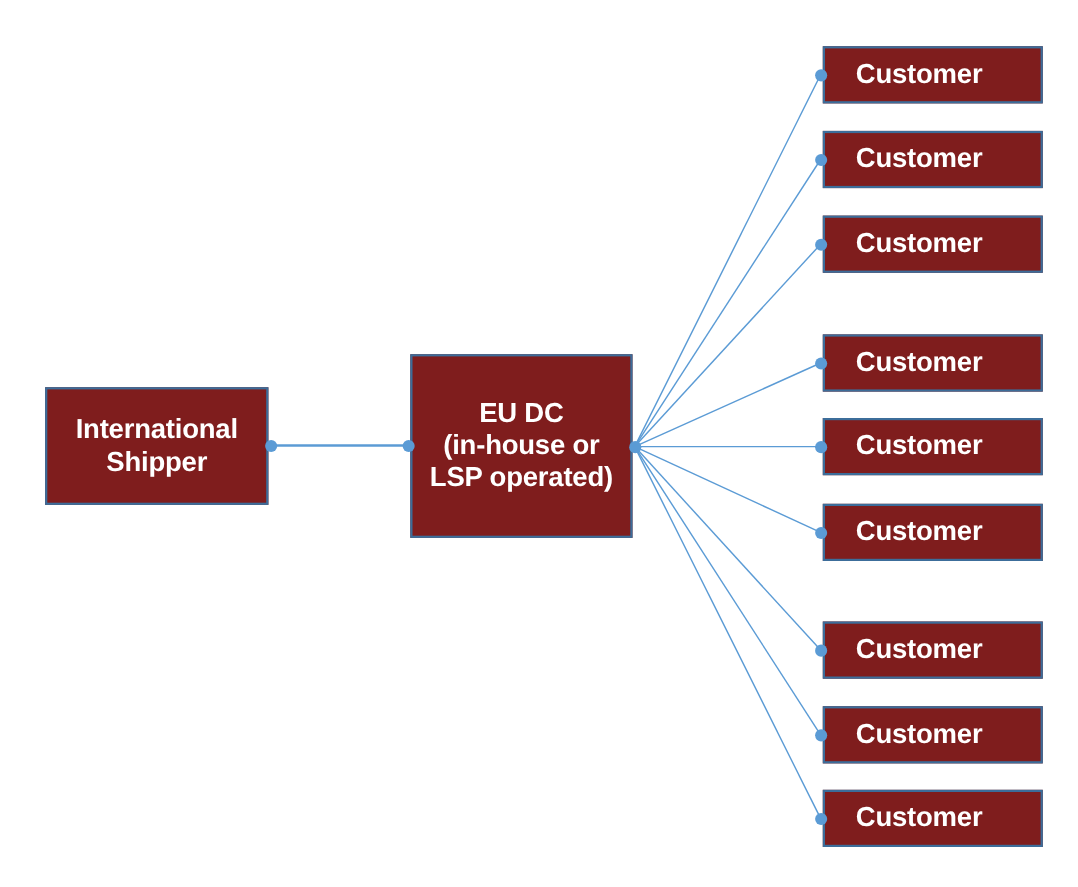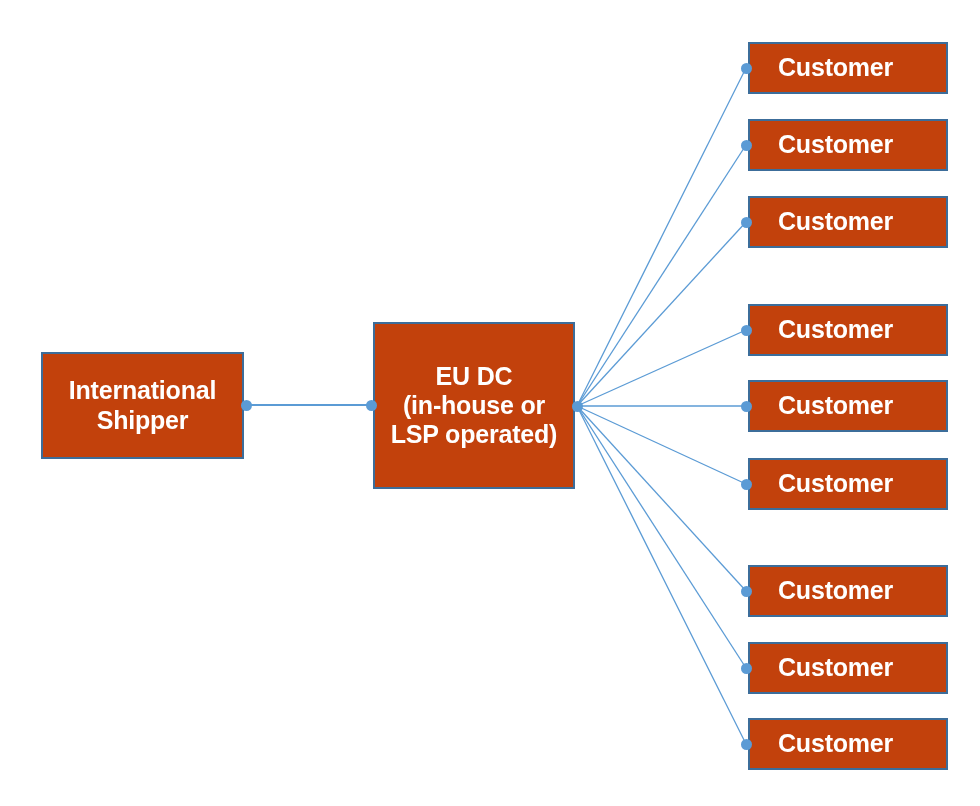--- a/index.html
+++ b/index.html
@@ -22,21 +22,21 @@
     position: absolute;
     left: 0;
     top: 0;
     width: 980px;
     height: 806px;
     pointer-events: none;
   }
   .node {
     position: absolute;
     box-sizing: border-box;
-    background: #c2410c;
+    background: #7f1d1d;
     border: 2px solid #3C6D9A;
     color: #ffffff;
     font-weight: bold;
     display: flex;
     align-items: center;
     justify-content: center;
     text-align: center;
     line-height: 1.17;
     letter-spacing: -0.2px;
     z-index: 2;

